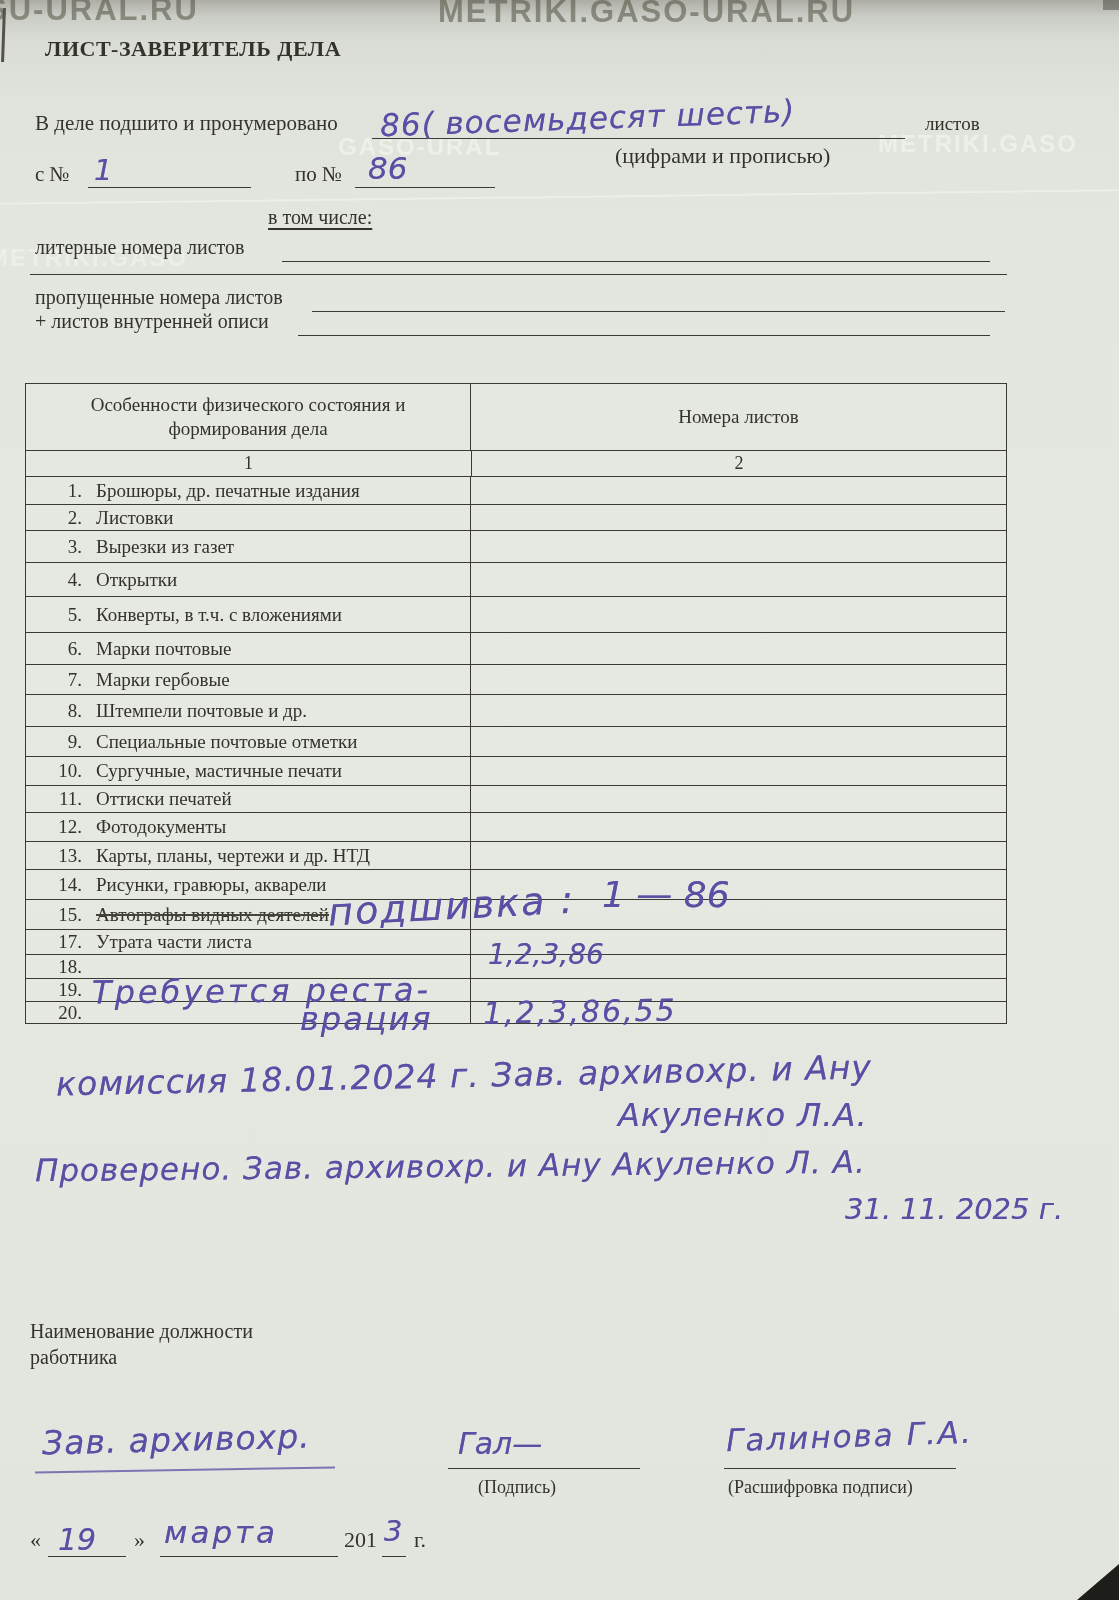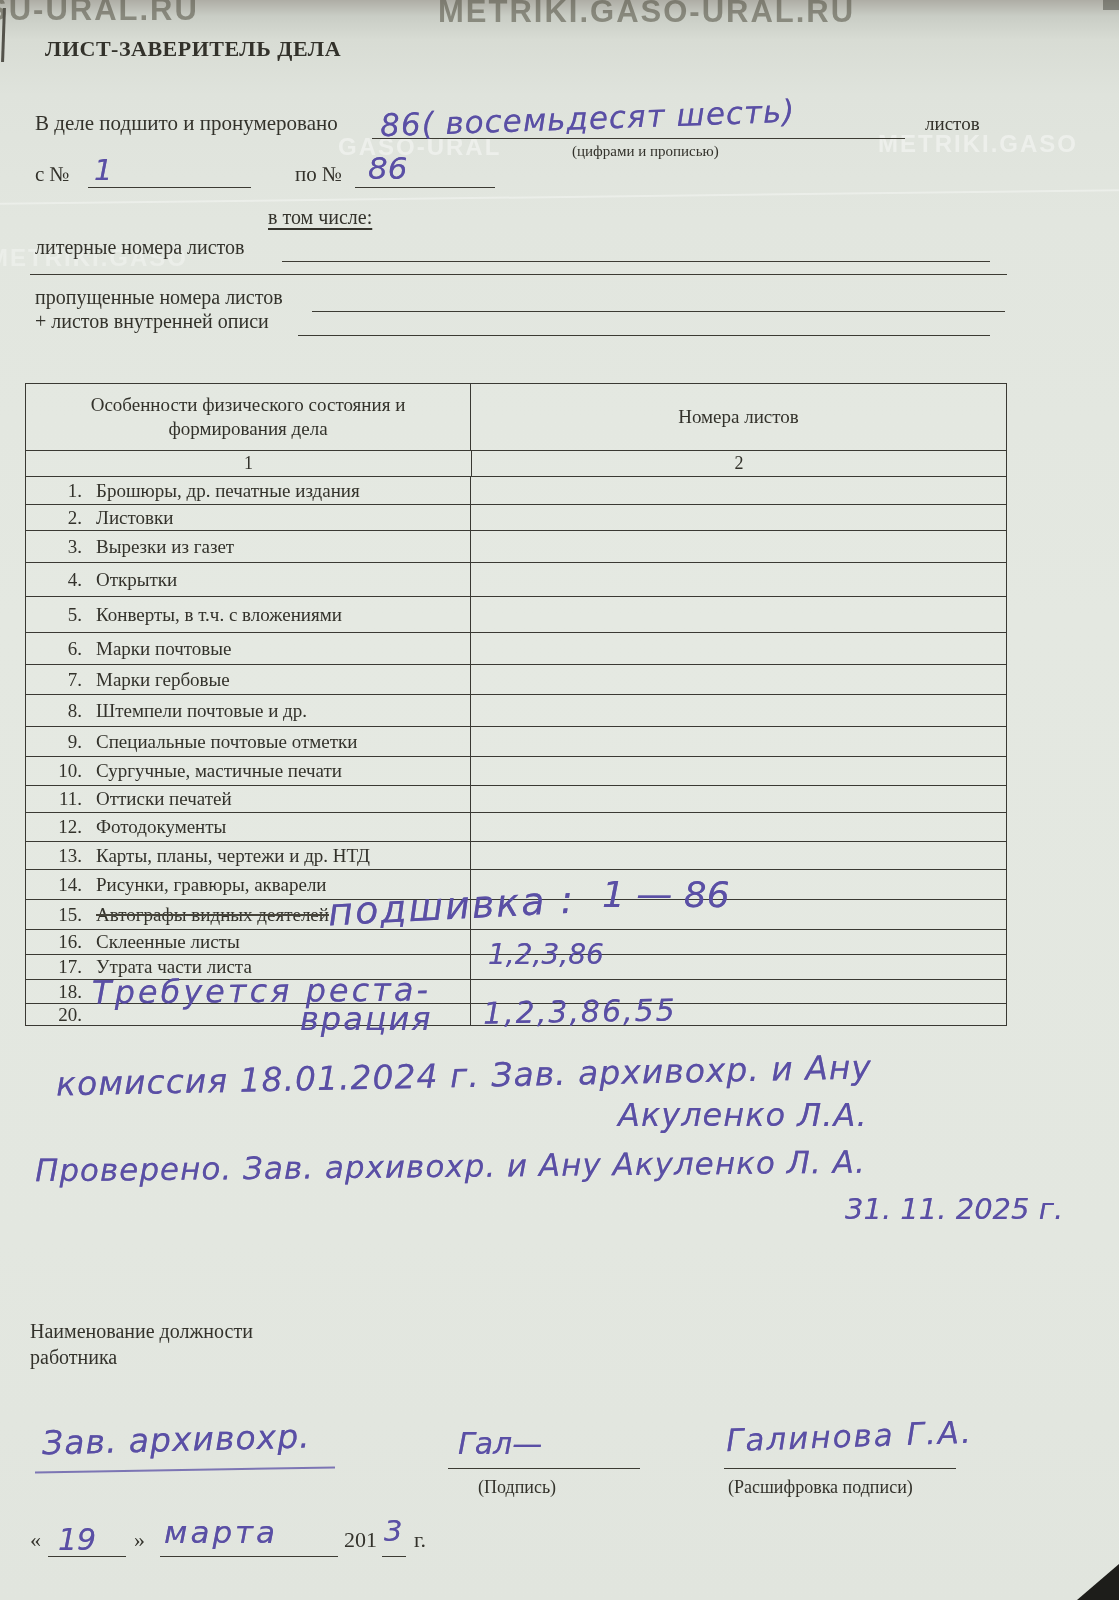--- a/index.html
+++ b/index.html
@@ -25,21 +25,21 @@
     font-weight:bold;font-size:24px;letter-spacing:2px;
     color:rgba(255,255,255,.42);white-space:nowrap;
   }
   .edge-sliver{position:absolute;left:2px;top:8px;width:3px;height:54px;background:#54534b;transform:rotate(2deg);}
   .corner-tri{position:absolute;right:0;bottom:0;width:42px;height:36px;background:#1d1d1a;clip-path:polygon(100% 0,100% 100%,0 100%);}
   .crease{position:absolute;left:0;top:196px;width:1119px;height:2px;background:rgba(255,255,255,.35);transform:rotate(-.7deg);}
   .top-right-mark{position:absolute;right:0;top:0;width:16px;height:10px;background:rgba(60,59,52,.45);}
   
   .printed{position:absolute;white-space:nowrap;}
   .title{font-weight:bold;font-size:22px;letter-spacing:.5px;}
-  .small{font-size:15px;}
+  .small{font-size:22px;margin-left:43px;}
   .rule{position:absolute;height:0;border-top:1.6px solid #3c3b33;}
   .underlined{text-decoration:underline;text-underline-offset:4px;}
   
   .hw{
     position:absolute;
     font-family:"DejaVu Sans",sans-serif;
     font-style:italic;
     color:#5a4fa5;
     white-space:nowrap;
     text-shadow:0 0 .5px rgba(90,79,165,.7);
@@ -210,35 +210,35 @@
         </div>
         <div class="trow" style="height: 30px; gap: 26px;">
           <div class="tc1">
             <span class="rnum">15.</span>
             <span class="rlabel struck">Автографы видных деятелей</span>
           </div>
           <div class="tc2"></div>
         </div>
         <div class="trow" style="height: 25px;">
           <div class="tc1">
-            <span class="rnum">16.</span>
-            <span class="rlabel">Склеенные листы</span>
-          </div>
-          <div class="tc2"></div>
-        </div>
-        <div class="trow" style="height: 25px;">
-          <div class="tc1">
             <span class="rnum">17.</span>
             <span class="rlabel">Утрата части листа</span>
           </div>
           <div class="tc2"></div>
         </div>
         <div class="trow" style="height: 24px;">
           <div class="tc1">
             <span class="rnum">18.</span>
+            <span class="rlabel"></span>
+          </div>
+          <div class="tc2"></div>
+        </div>
+        <div class="trow" style="height: 23px;">
+          <div class="tc1">
+            <span class="rnum">19.</span>
             <span class="rlabel"></span>
           </div>
           <div class="tc2"></div>
         </div>
         <div class="trow" style="height: 21px;">
           <div class="tc1">
             <span class="rnum">20.</span>
             <span class="rlabel"></span>
           </div>
           <div class="tc2"></div>

